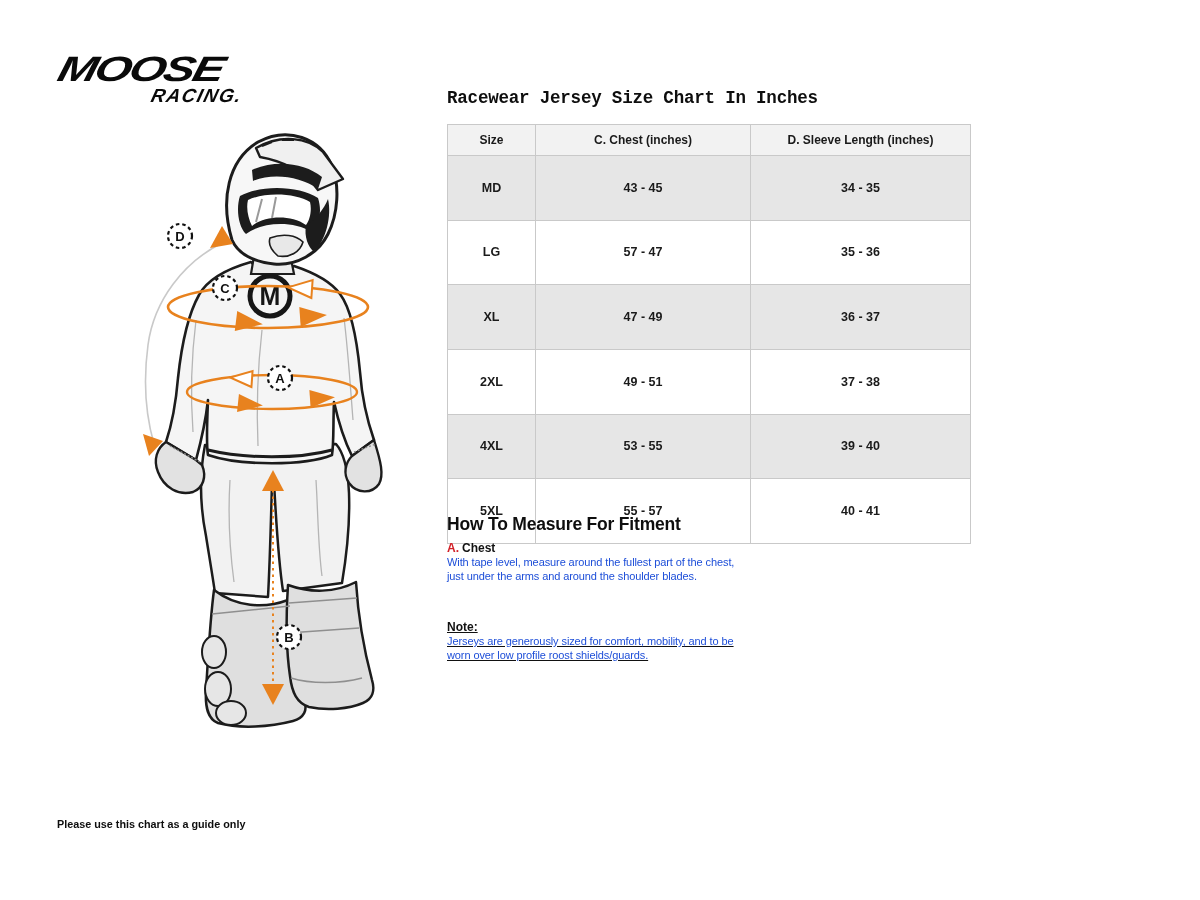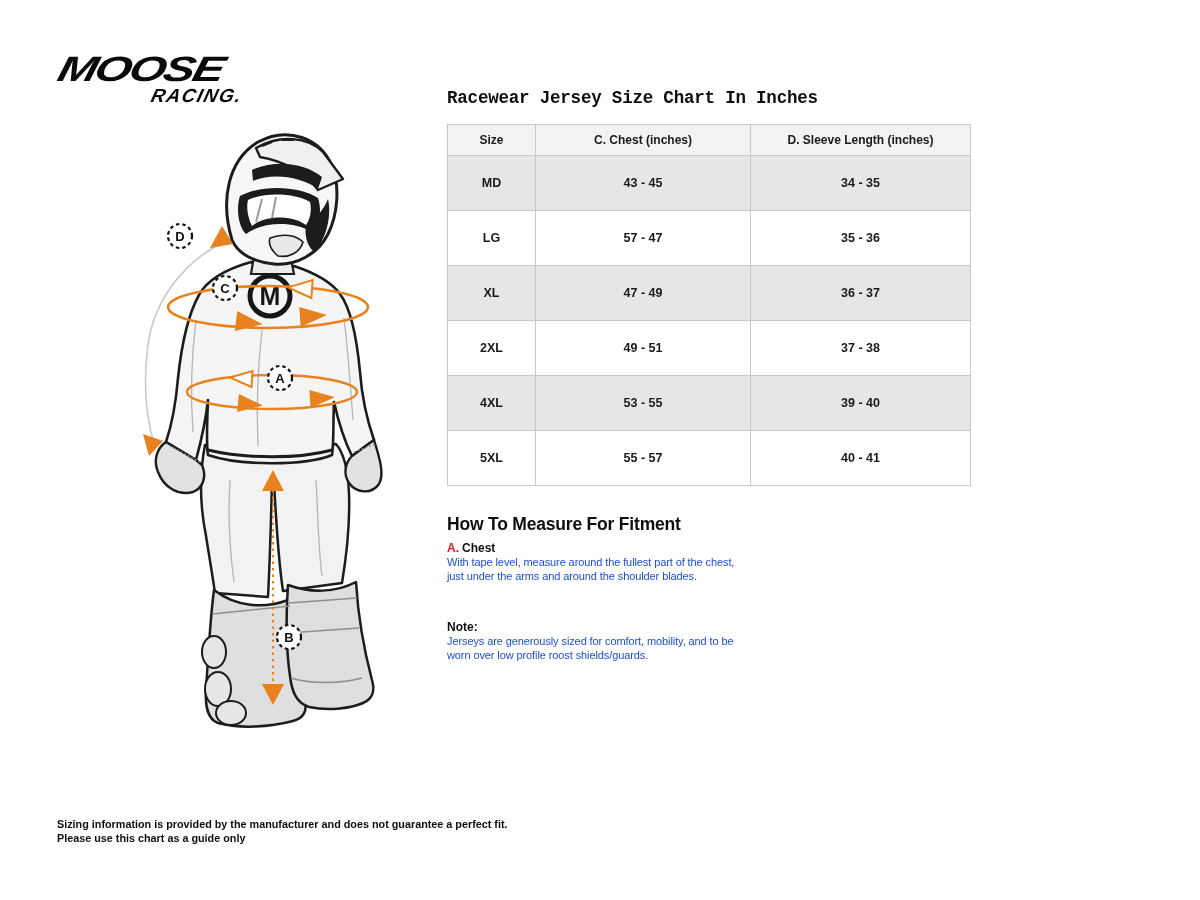--- a/index.html
+++ b/index.html
@@ -25,21 +25,21 @@
 
   
   .figure-svg { position:absolute; left:40px; top:112px; width:390px; height:634px; }
 
   
   .chart-title {
     position:absolute; left:447px; top:88px; font-size:17.5px; font-weight:700;
     letter-spacing:-0.2px; color:#0e0e0e;font-family:Liberation Mono, monospace;
   }
   table.size-table {
-    position:absolute; left:447px; top:124px; width:523px; height:362px;
+    position:absolute; left:447px; top:124px; width:523px; height:420px;
     border-collapse:collapse; table-layout:fixed;
   }
   .size-table th, .size-table td {
     border:1px solid #c9c9c9; text-align:center; vertical-align:middle; color:#1a1a1a;
   }
   .size-table thead th { height:31px; background:#f2f2f2; font-size:12px; font-weight:700; }
   .size-table tbody td { font-size:12.5px; font-weight:700; }
   .size-table tbody tr:nth-child(odd) { background:#e6e6e6; }
   .size-table tbody tr:nth-child(even) { background:#ffffff; }
 
@@ -47,21 +47,21 @@
   .howto-heading {
     position:absolute; left:447px; top:514px; font-size:17.5px; font-weight:700;
     letter-spacing:-0.2px; color:#0e0e0e;
   }
   .measure-block { position:absolute; top:541px; }
   .measure-a { left:447px; width:302px; }
   .measure-b { left:775px; width:312px; }
   .measure-label-line { font-size:12px; font-weight:700; margin-bottom:1px; }
   .measure-letter { color:#d22027; margin-right:3px; }
   .measure-body { font-size:11px; line-height:1.25; letter-spacing:-0.1px; color:#1d4ed8; }
-  .note-block { position:absolute; left:447px; top:620px; width:302px; }
+  .note-block { position:absolute; left:447px; top:620px; width:302px;text-decoration:underline; }
 
   
   .footer { position:absolute; left:57px; top:817px; font-size:10.8px; font-weight:700;
     line-height:1.32; color:#0e0e0e; }
 </style>
 </head>
 <body>
 
 <div class="page">
 
@@ -228,17 +228,16 @@
     <div class="measure-body">With tape level, measure around the fullest part of the chest, just under the arms and around the shoulder blades.</div>
   </div>
 
 
   <div class="note-block">
     <div class="measure-label-line">Note:</div>
     <div class="measure-body">Jerseys are generously sized for comfort, mobility, and to be worn over low profile roost shields/guards.</div>
   </div>
 
   <div class="footer">
-    <div>Sizing information is provided by the manufacturer and does not guarantee a perfect fit.</div>
     <div>Please use this chart as a guide only</div>
   </div>
 
 </div>
 
 </body></html>

